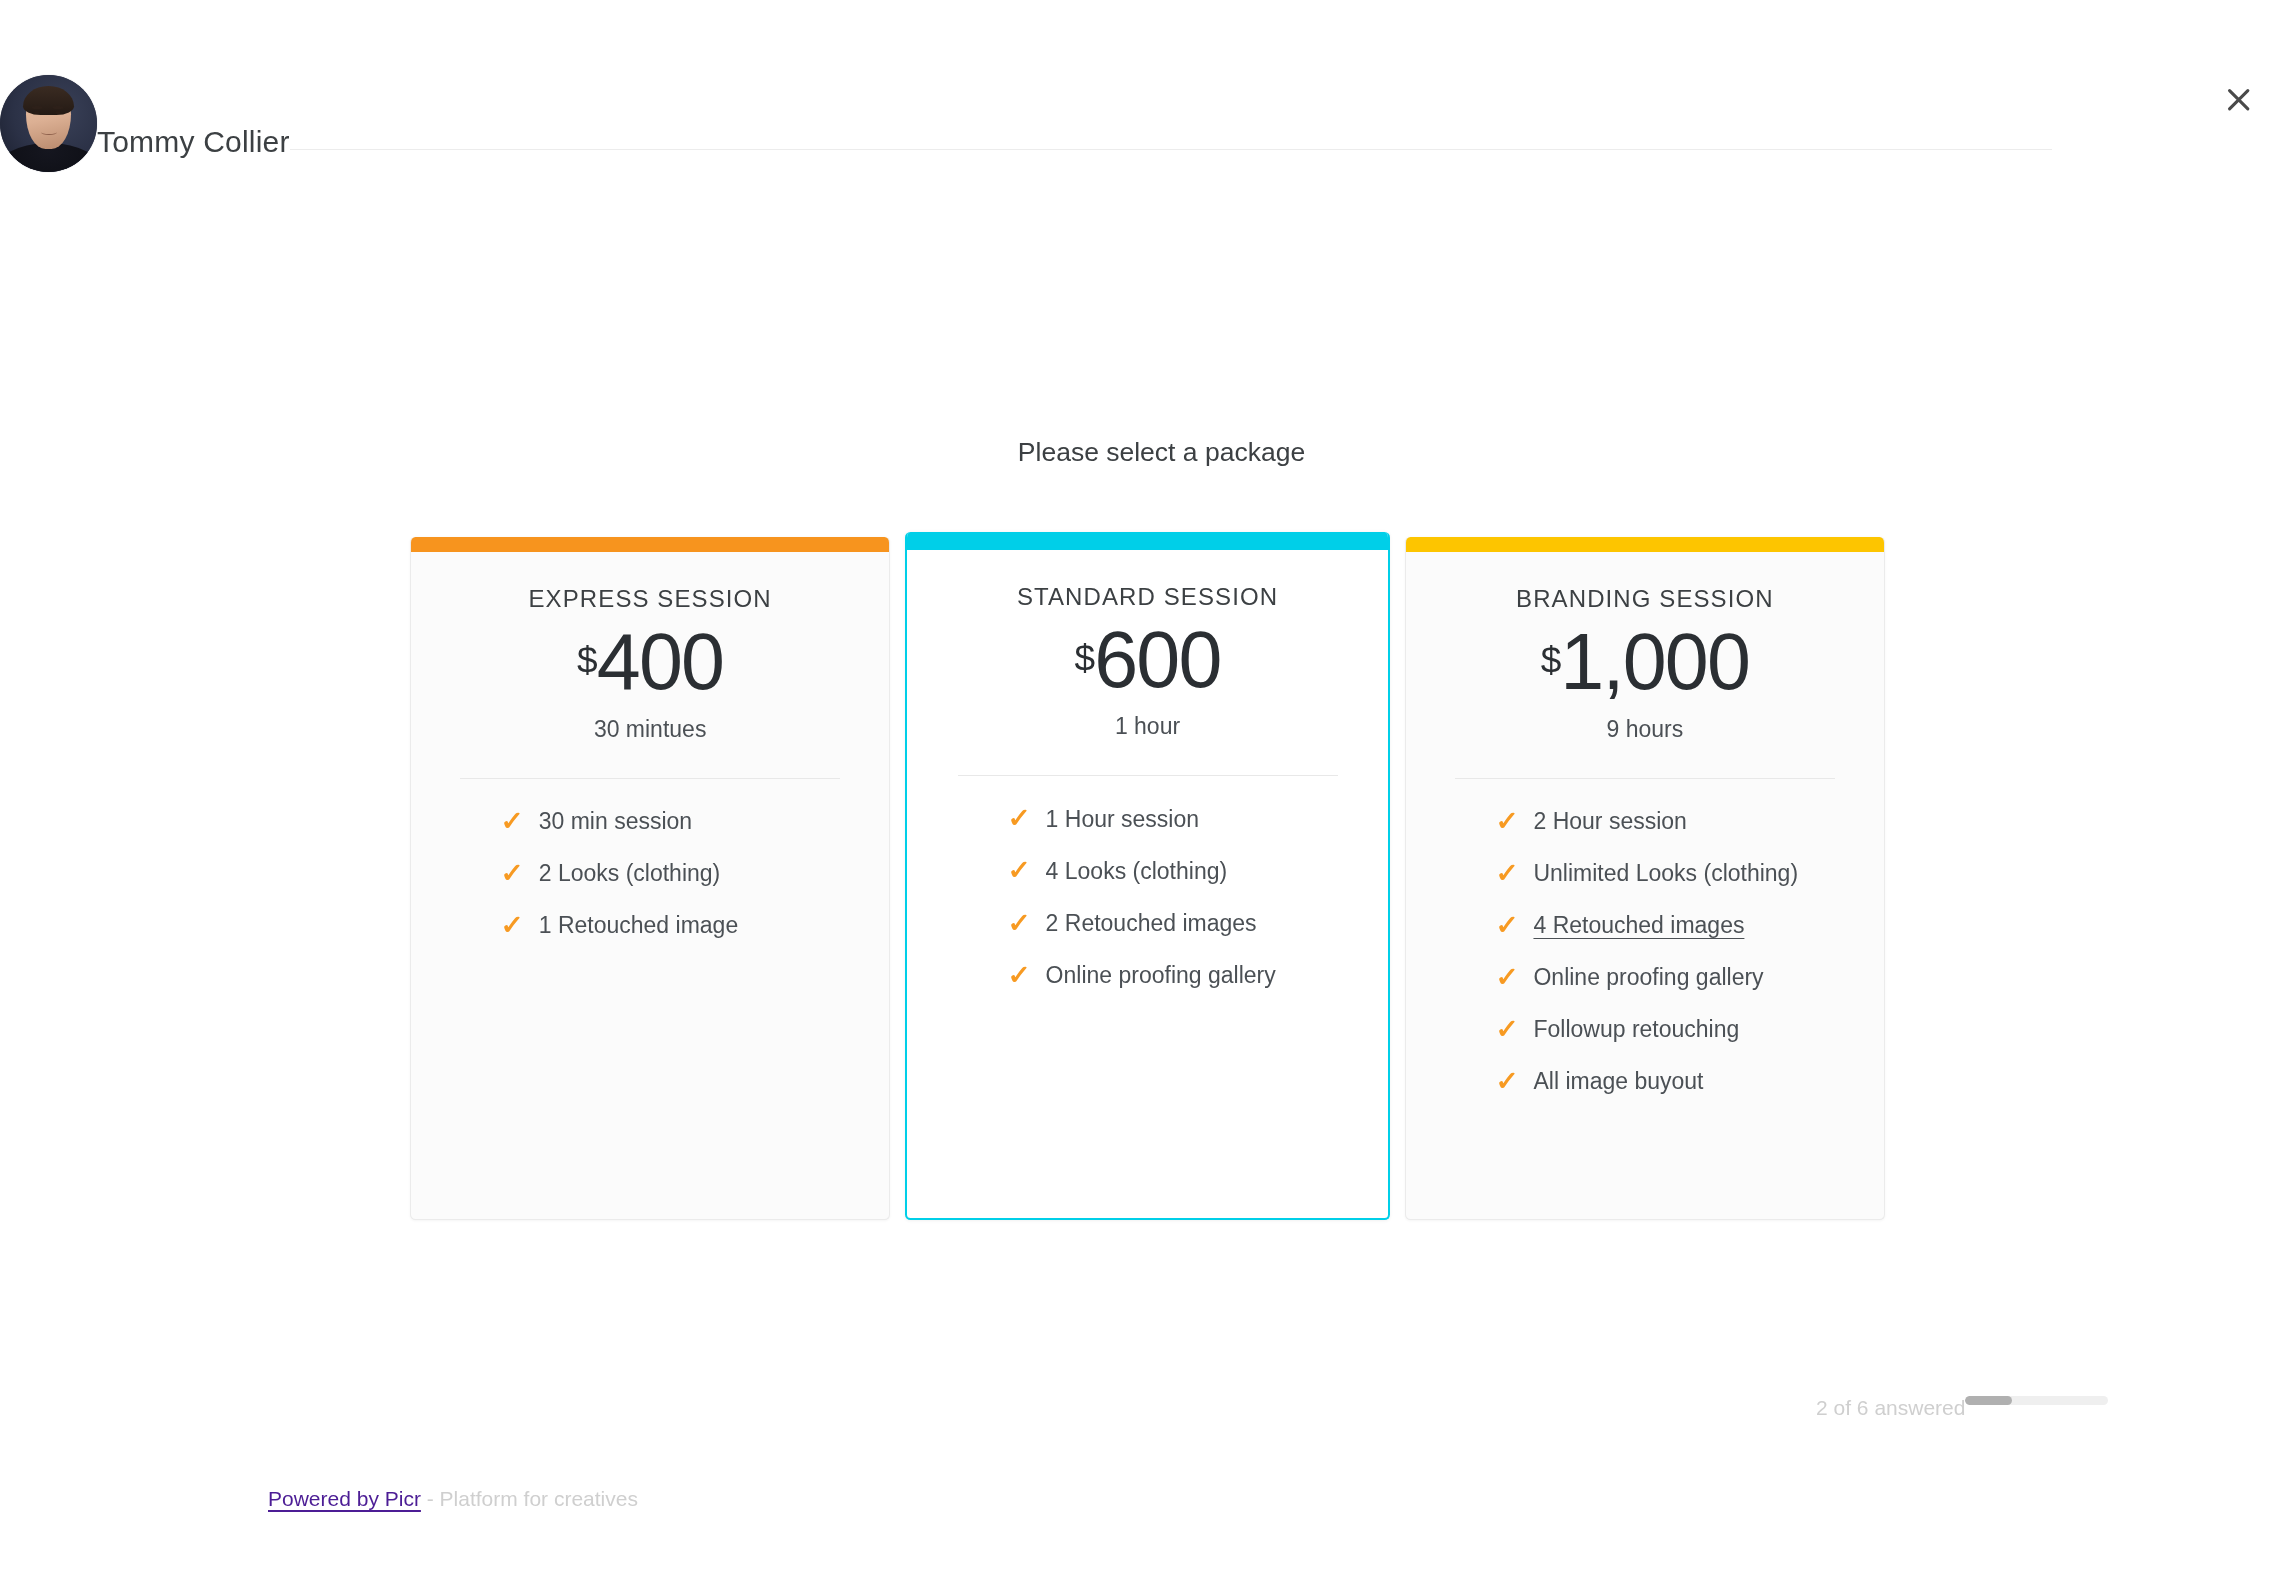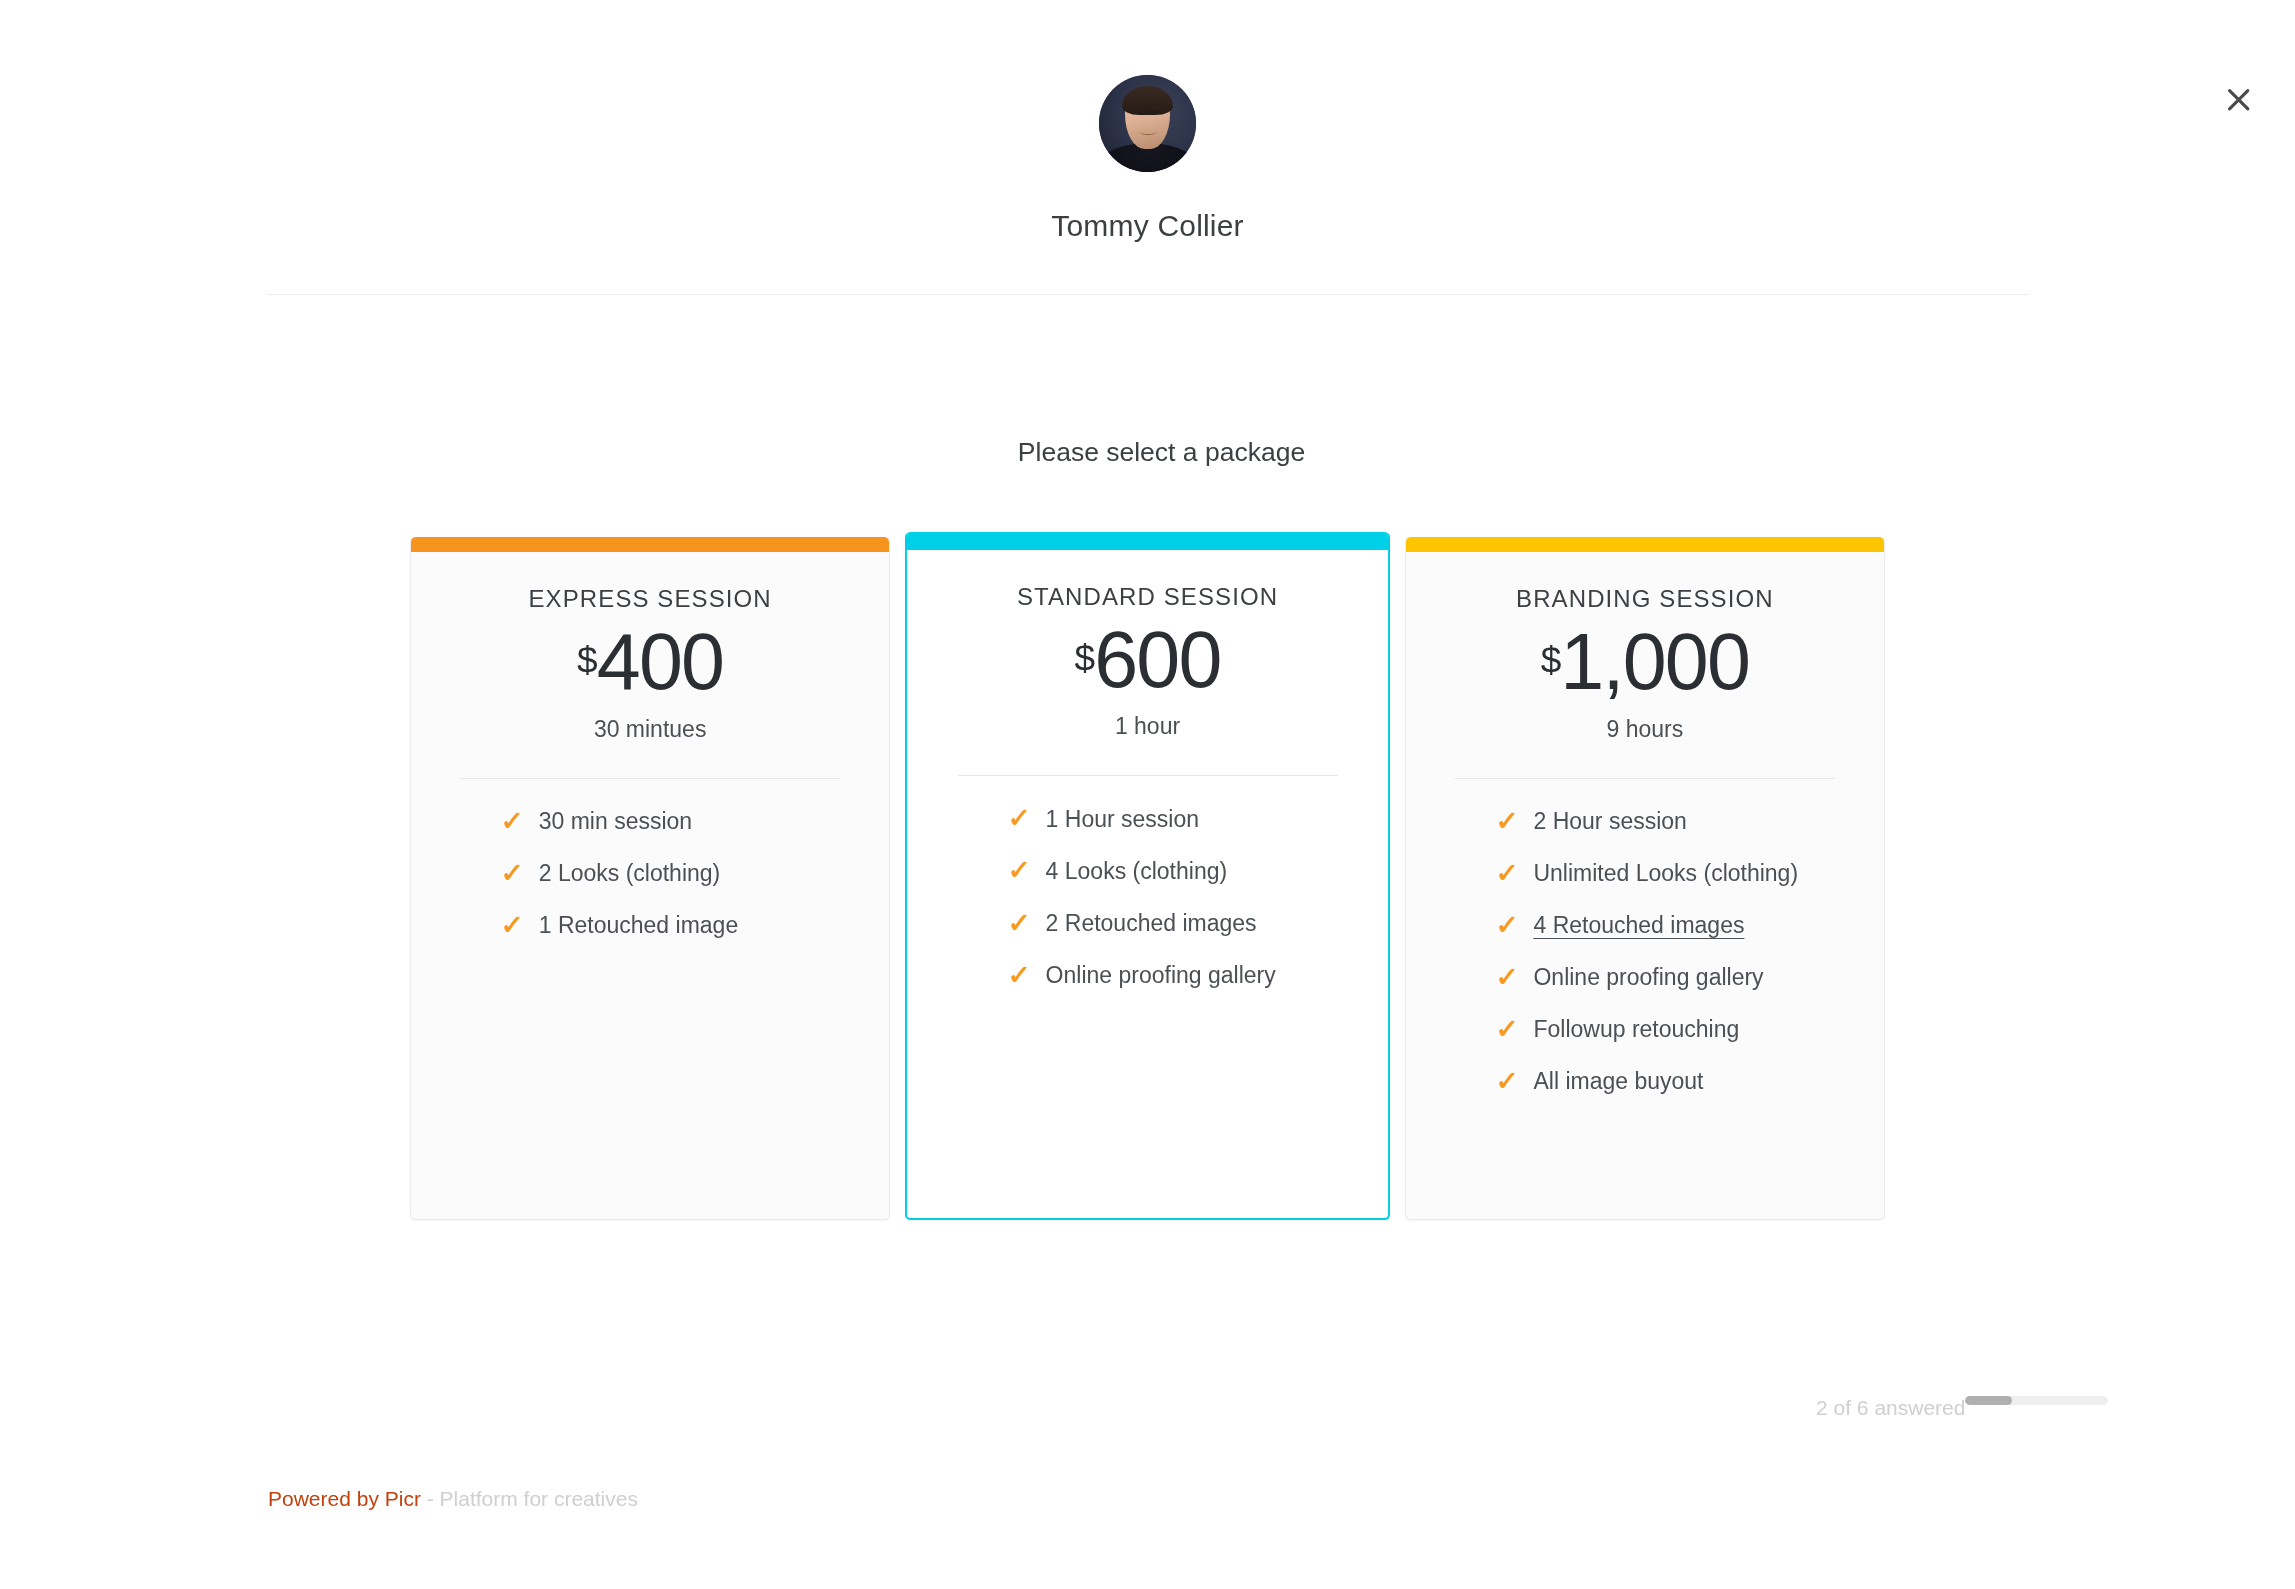--- a/index.html
+++ b/index.html
@@ -36,21 +36,21 @@
   .close-btn svg { display:block; }
 
   
   .header {
     position: absolute;
     top: 0;
     left: 0;
     width: 2295px;
     padding-top: 75px;
     display: flex;
-    flex-direction: column;
+    flex-direction: row;
     align-items: center;
   }
   .avatar {
     width: 97px;
     height: 97px;
     border-radius: 50%;
     overflow: hidden;
     position: relative;
     background: #2d3347;
     box-shadow: 0 0 0 0.9px rgba(0,0,0,0.04);
@@ -265,21 +265,22 @@
   
   .footer-left {
     position: absolute;
     left: 268px;
     top: 1487px;
     font-size: 21px;
     color: #c4c4c4;
     white-space: nowrap;
   }
   .footer-left .picr-link {
-    color: #c2410c;
+    color: #4c1d95;
+    text-decoration: underline;
     text-underline-offset: 3.7px;
     cursor: pointer;
   }
   .footer-left .tagline { color: #cfcfcf; }
 
   .progress-area {
     position: absolute;
     right: 187px;
     top: 1396px;
     width: 292px;

